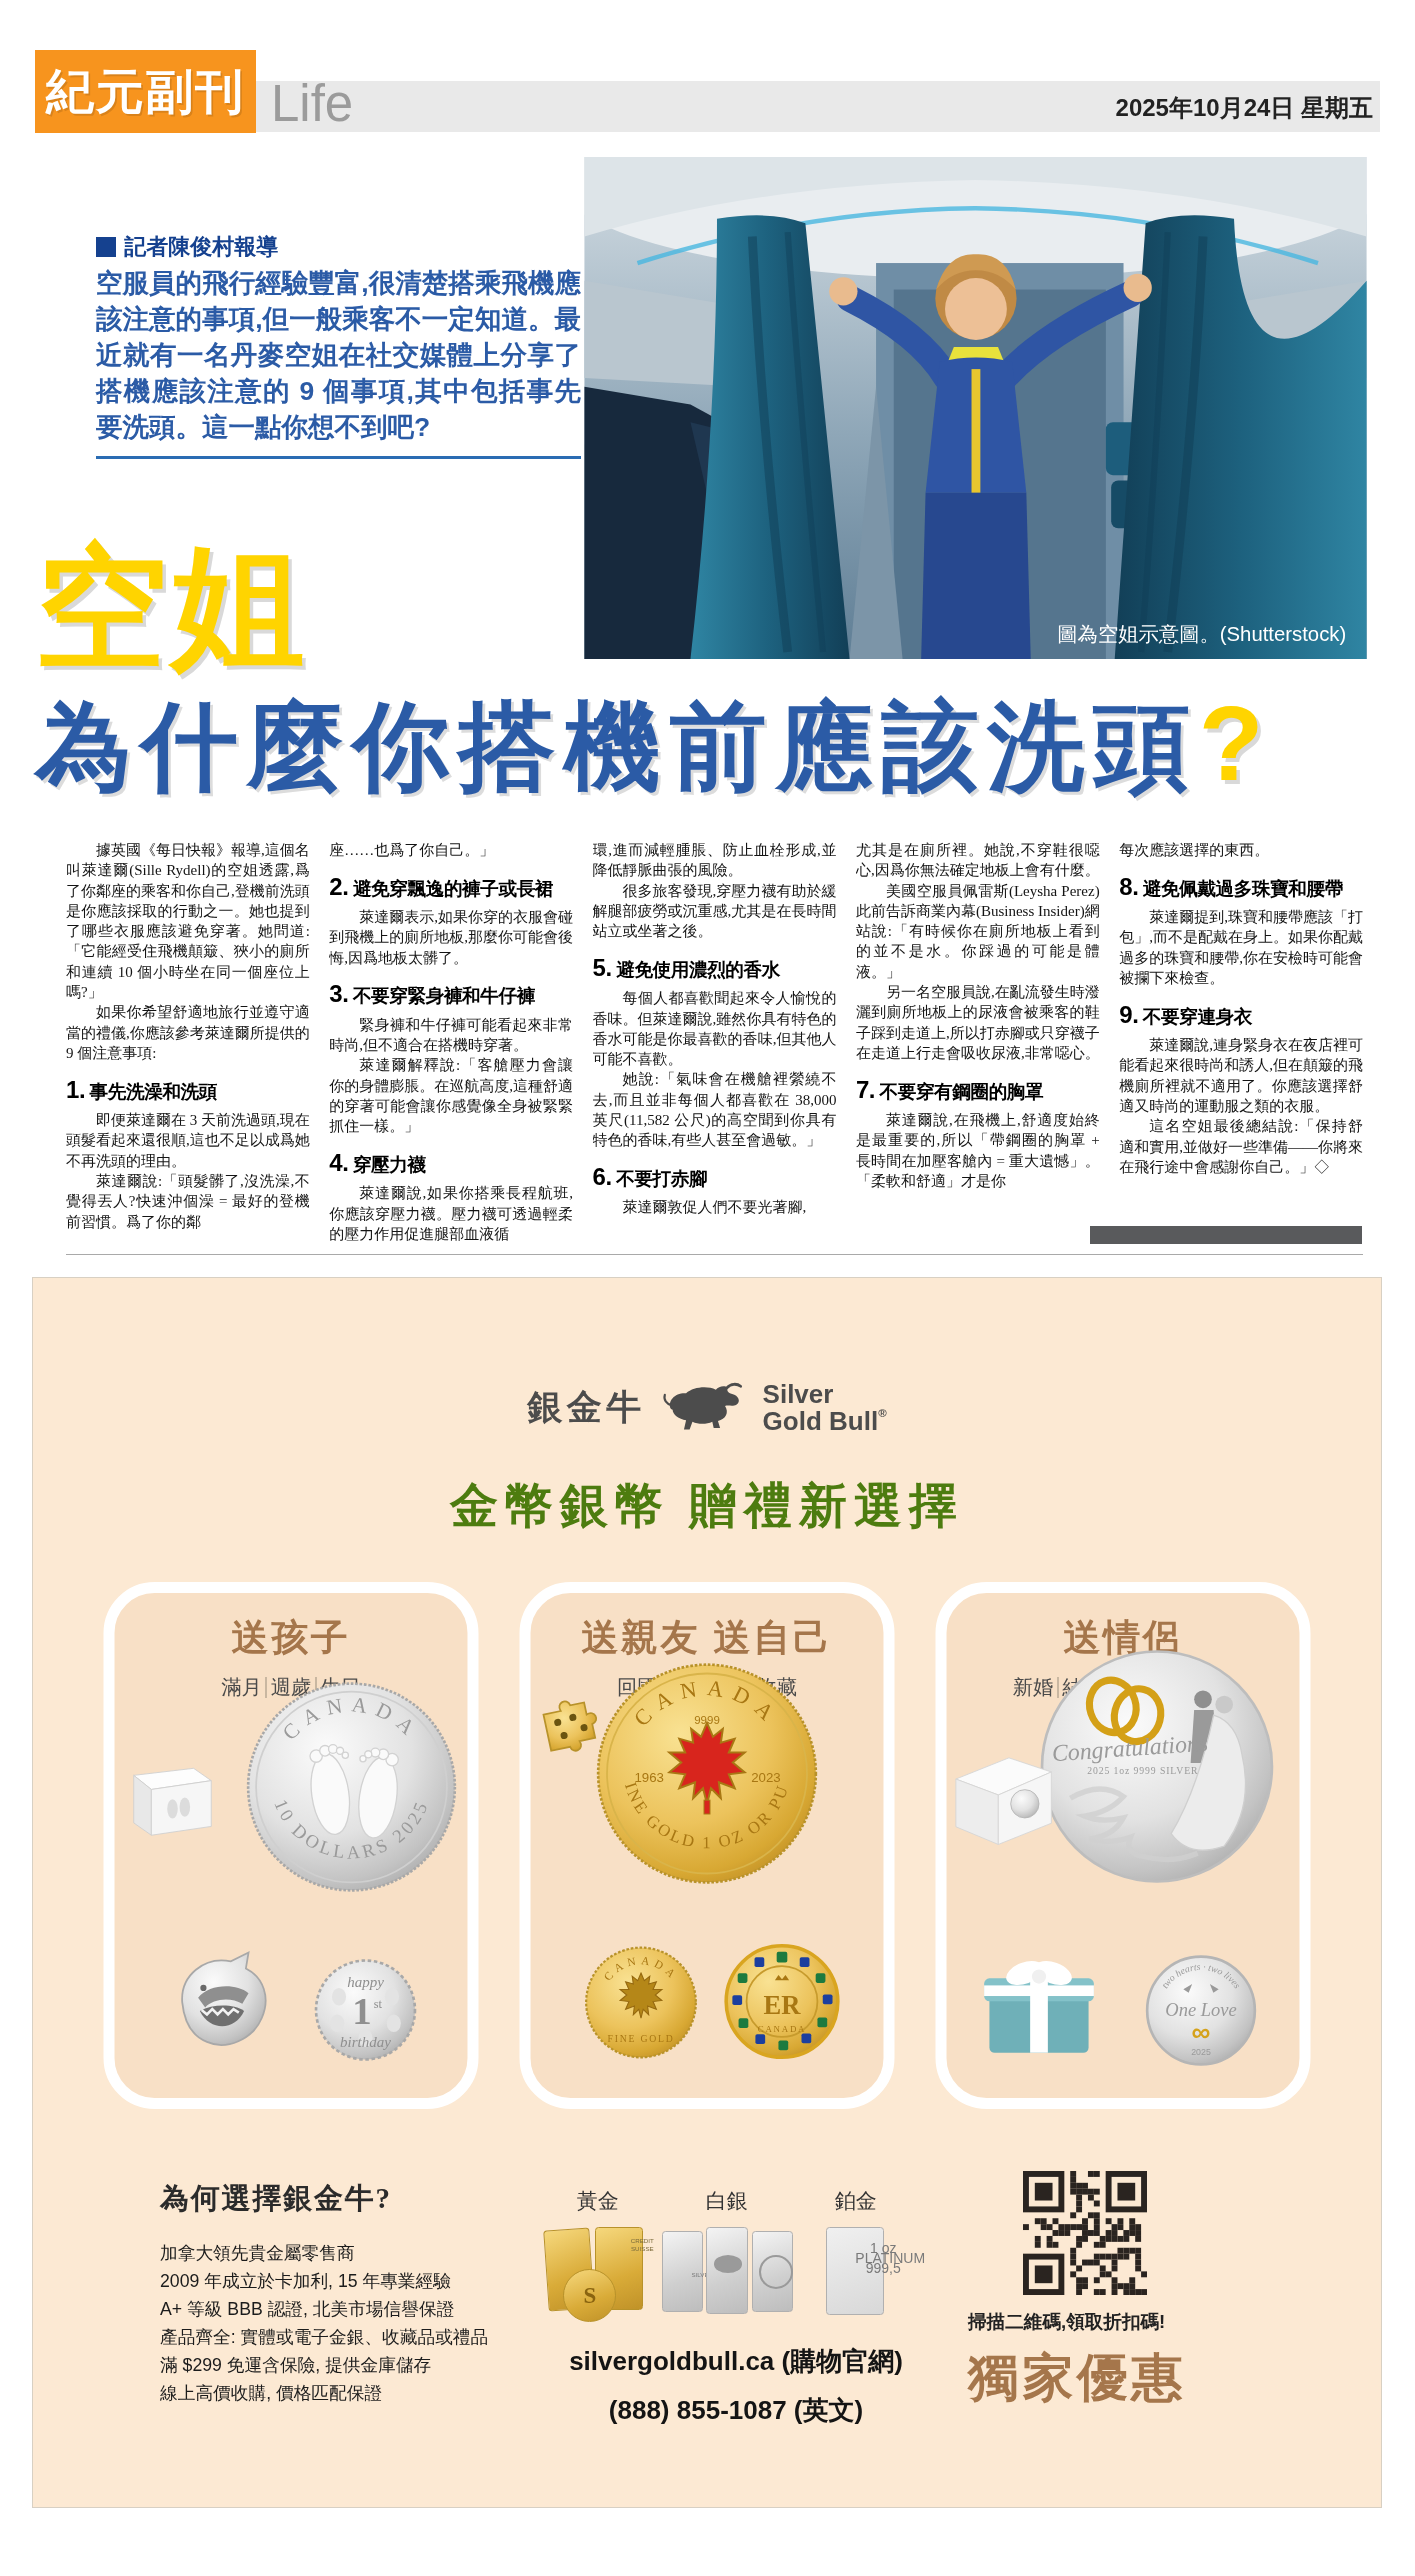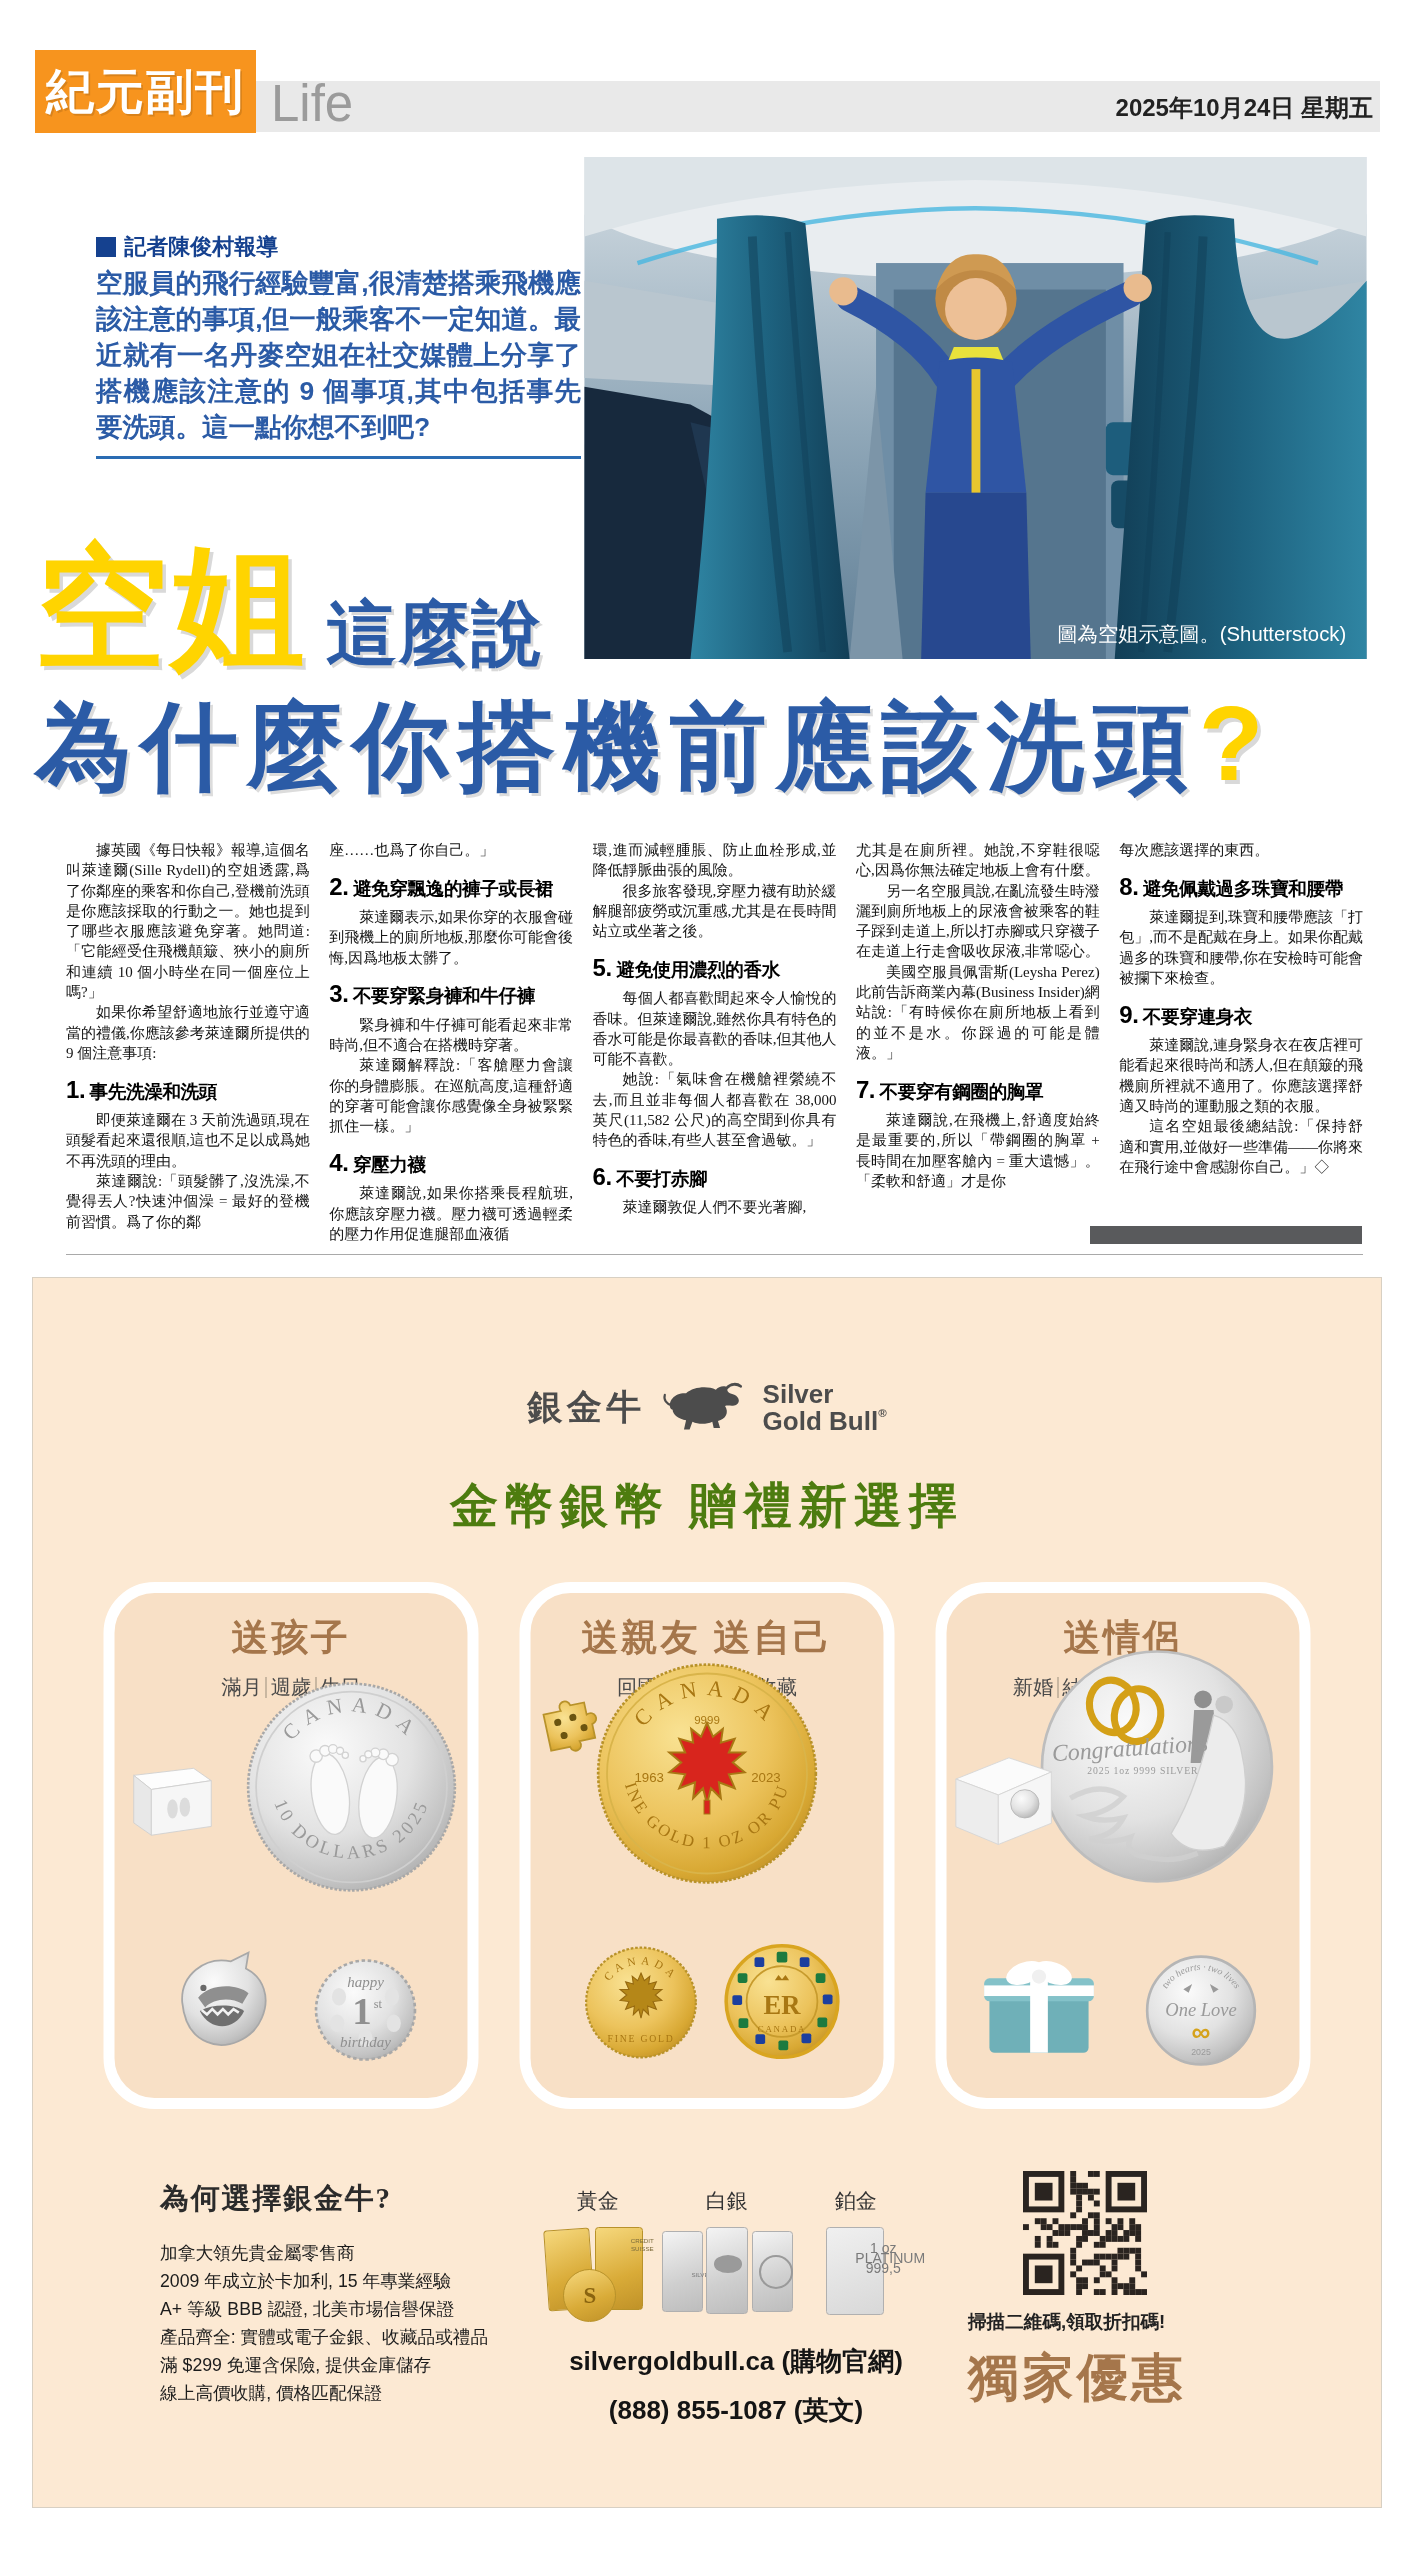--- a/index.html
+++ b/index.html
@@ -175,21 +175,20 @@
       <path d="M398,150 Q410,108 443,110 Q478,108 488,150 Q470,128 443,128 Q416,128 398,150 Z" fill="#cf9a52"></path>
       <path d="M418,215 L468,215 L478,240 L408,240 Z" fill="#e8e23c"></path>
       <path d="M402,232 Q443,222 484,232 L500,380 L386,380 Z" fill="#2f55a4"></path>
       <rect x="438" y="240" width="10" height="140" fill="#e8c62e"></rect>
       <path d="M386,380 L500,380 L505,568 L381,568 Z" fill="#27488f"></path>
     </g>
     <text x="862" y="548" text-anchor="end" font-family="Liberation Sans,sans-serif" font-size="23" fill="#ffffff">圖為空姐示意圖。(Shutterstock)</text>
   </svg>
 
   <div class="abs hl1">空姐</div>
-  <div class="abs hl1b">這麼說</div>
   <div class="abs hl2"><span>為什麼你搭機前應該洗頭</span><span class="qm">?</span></div>
 
   <div class="abs article-cols" id="article-cols">
       <div class="col">
         <p class="ind">據英國《每日快報》報導,這個名叫萊達爾(Sille Rydell)的空姐透露,爲了你鄰座的乘客和你自己,登機前洗頭是你應該採取的行動之一。她也提到了哪些衣服應該避免穿著。她問道:「它能經受住飛機顛簸、狹小的廁所和連續 10 個小時坐在同一個座位上嗎?」</p>
         <p class="ind">如果你希望舒適地旅行並遵守適當的禮儀,你應該參考萊達爾所提供的 9 個注意事項:</p>
         <div class="a-head"><span class="num">1.</span>事先洗澡和洗頭</div>
         <p class="ind">即便萊達爾在 3 天前洗過頭,現在頭髮看起來還很順,這也不足以成爲她不再洗頭的理由。</p>
         <p class="ind">萊達爾說:「頭髮髒了,沒洗澡,不覺得丟人?快速沖個澡 = 最好的登機前習慣。爲了你的鄰</p>
       </div>
@@ -207,22 +206,22 @@
         <p class="">環,進而減輕腫脹、防止血栓形成,並降低靜脈曲張的風險。</p>
         <p class="ind">很多旅客發現,穿壓力襪有助於緩解腿部疲勞或沉重感,尤其是在長時間站立或坐著之後。</p>
         <div class="a-head"><span class="num">5.</span>避免使用濃烈的香水</div>
         <p class="ind">每個人都喜歡聞起來令人愉悅的香味。但萊達爾說,雖然你具有特色的香水可能是你最喜歡的香味,但其他人可能不喜歡。</p>
         <p class="ind">她說:「氣味會在機艙裡縈繞不去,而且並非每個人都喜歡在 38,000 英尺(11,582 公尺)的高空聞到你具有特色的香味,有些人甚至會過敏。」</p>
         <div class="a-head"><span class="num">6.</span>不要打赤腳</div>
         <p class="ind">萊達爾敦促人們不要光著腳,</p>
       </div>
       <div class="col">
         <p class="">尤其是在廁所裡。她說,不穿鞋很噁心,因爲你無法確定地板上會有什麼。</p>
+        <p class="ind">美國空服員佩雷斯(Leysha Perez)此前告訴商業內幕(Business Insider)網站說:「有時候你在廁所地板上看到的並不是水。你踩過的可能是體液。」</p>
         <p class="ind">另一名空服員說,在亂流發生時潑灑到廁所地板上的尿液會被乘客的鞋子踩到走道上,所以打赤腳或只穿襪子在走道上行走會吸收尿液,非常噁心。</p>
-        <p class="ind">美國空服員佩雷斯(Leysha Perez)此前告訴商業內幕(Business Insider)網站說:「有時候你在廁所地板上看到的並不是水。你踩過的可能是體液。」</p>
         <div class="a-head"><span class="num">7.</span>不要穿有鋼圈的胸罩</div>
         <p class="ind">萊達爾說,在飛機上,舒適度始終是最重要的,所以「帶鋼圈的胸罩 + 長時間在加壓客艙內 = 重大遺憾」。「柔軟和舒適」才是你</p>
       </div>
       <div class="col">
         <p class="">每次應該選擇的東西。</p>
         <div class="a-head"><span class="num">8.</span>避免佩戴過多珠寶和腰帶</div>
         <p class="ind">萊達爾提到,珠寶和腰帶應該「打包」,而不是配戴在身上。如果你配戴過多的珠寶和腰帶,你在安檢時可能會被攔下來檢查。</p>
         <div class="a-head"><span class="num">9.</span>不要穿連身衣</div>
         <p class="ind">萊達爾說,連身緊身衣在夜店裡可能看起來很時尚和誘人,但在顛簸的飛機廁所裡就不適用了。你應該選擇舒適又時尚的運動服之類的衣服。</p>
         <p class="ind">這名空姐最後總結說:「保持舒適和實用,並做好一些準備——你將來在飛行途中會感謝你自己。」◇</p>

